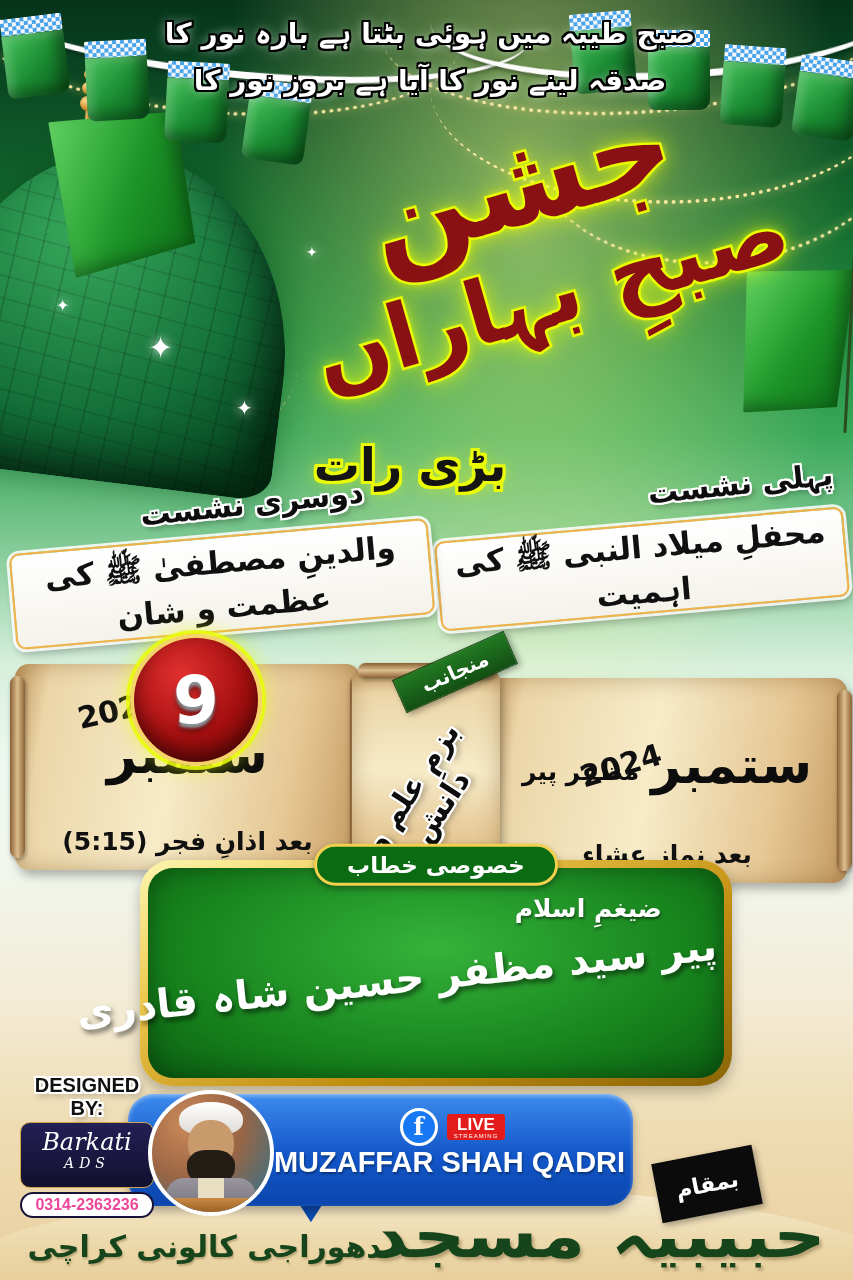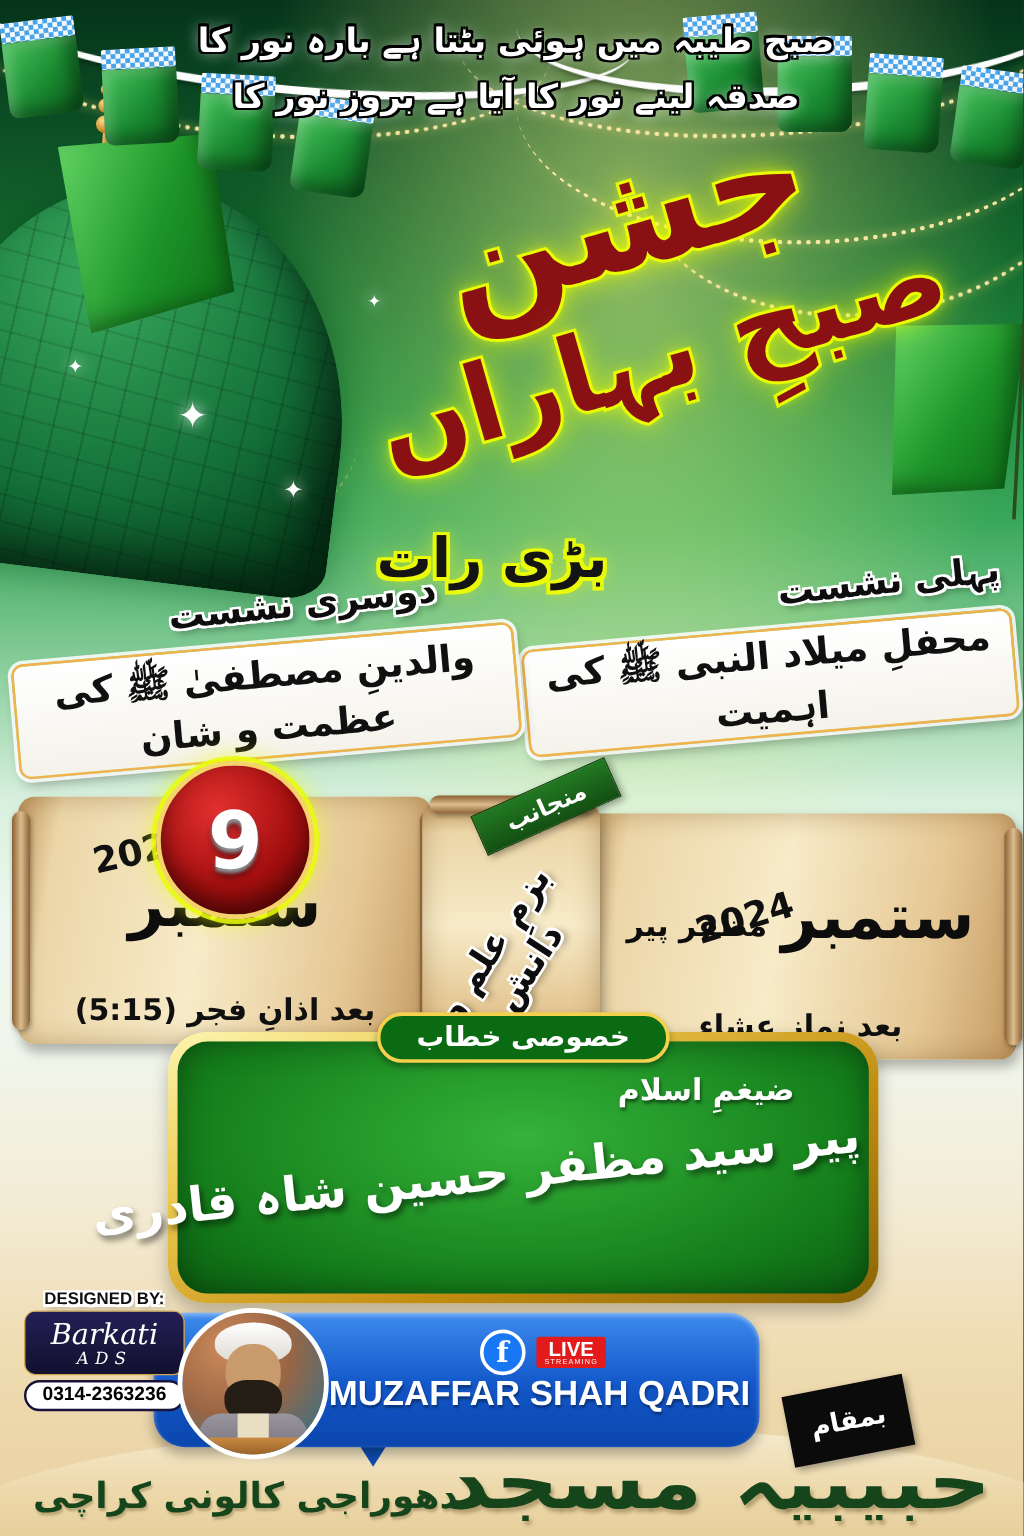--- a/index.html
+++ b/index.html
@@ -107,26 +107,26 @@
     background:linear-gradient(155deg,#fdf6b0,#ecc94e 28%,#c08c10 65%,#8a6508 100%);box-shadow:0 6px 14px rgba(0,0,0,.25);}
   .banner-green{position:relative;width:100%;height:100%;border-radius:25px;
     background:radial-gradient(ellipse at 50% 38%,#35b33a,#157f1b 68%,#0b5e11);box-shadow:inset 0 0 26px rgba(0,0,0,.35);}
   .banner-pill{position:absolute;left:50%;top:0;transform:translate(-50%,-58%);background:#0b6b12;border:3px solid #f3d04e;border-radius:26px;
     padding:5px 30px;color:#fff;font-size:23px;font-weight:bold;direction:rtl;white-space:nowrap;box-shadow:0 3px 6px rgba(0,0,0,.35);}
   .speaker-prefix{position:absolute;right:62px;top:26px;color:#fff;font-size:25px;font-weight:bold;direction:rtl;text-shadow:1px 2px 3px rgba(0,0,0,.5);}
   .speaker-name{position:absolute;left:6px;right:6px;top:84px;transform:rotate(-6deg);text-align:center;direction:rtl;white-space:nowrap;
     color:#fff;font-size:40px;font-weight:bold;text-shadow:2px 4px 5px rgba(0,0,0,.5);}
   
   .designed{left:20px;top:1074px;width:134px;text-align:center;z-index:8;}
-  .designed-heading{font-family:"Liberation Sans",sans-serif;font-size:14px;font-weight:bold;color:#111;}
-  .brandbox{margin-top:2px;background:linear-gradient(180deg,#241f55,#12102e);border:1px solid #cfa64e;border-radius:10px;padding:6px 4px 4px;}
+  .designed-heading{font-family:"Liberation Sans",sans-serif;font-size:20px;font-weight:bold;color:#111;}
+  .brandbox{margin-top:2px;background:linear-gradient(180deg,#241f55,#12102e);border:1px solid #cfa64e;border-radius:10px;padding:6px 4px 16px;}
   .brand-name{font-family:"DejaVu Serif",serif;font-style:italic;font-size:24px;color:#fff;line-height:26px;}
   .brand-sub{font-family:"DejaVu Serif",serif;font-style:italic;font-size:14px;color:#fff;letter-spacing:5px;}
   .phone-pill{margin:4px auto 0;background:#fff;border:2px solid #16123a;border-radius:13px;padding:2px 4px;font-family:"Liberation Sans",sans-serif;
-    font-size:16px;font-weight:bold;color:#000000;}
+    font-size:16px;font-weight:bold;color:#ec4899;}
   
   .livebar{left:128px;top:1094px;width:505px;height:112px;border-radius:26px;z-index:7;
     background:linear-gradient(180deg,#3d8bed,#1256c8 55%,#0b46ad);box-shadow:0 5px 10px rgba(0,0,0,.3),inset 0 2px 4px rgba(255,255,255,.45);}
   .livebar-tail{left:296px;top:1202px;width:0;height:0;border-left:16px solid transparent;border-right:10px solid transparent;border-top:20px solid #0d4cb0;transform:rotate(6deg);z-index:6;}
   .photo{left:148px;top:1090px;width:118px;height:118px;border-radius:50%;border:4px solid #fff;overflow:hidden;z-index:8;
     background:radial-gradient(circle at 30% 25%,#cc8a5a,#9a6544 45%,#4f6e77 80%,#3c4e57);}
   .photo .turban{position:absolute;left:27px;top:8px;width:64px;height:34px;background:linear-gradient(180deg,#fff,#dcd9d2);border-radius:50% 50% 42% 42%;}
   .photo .face{position:absolute;left:36px;top:26px;width:46px;height:48px;background:#c89a6c;border-radius:46%;}
   .photo .beard{position:absolute;left:35px;top:56px;width:48px;height:36px;background:#241d16;border-radius:40% 40% 50% 50%;}
   .photo .body{position:absolute;left:14px;top:84px;width:90px;height:40px;background:linear-gradient(180deg,#98959f,#6f6c76);border-radius:18px 18px 0 0;}

